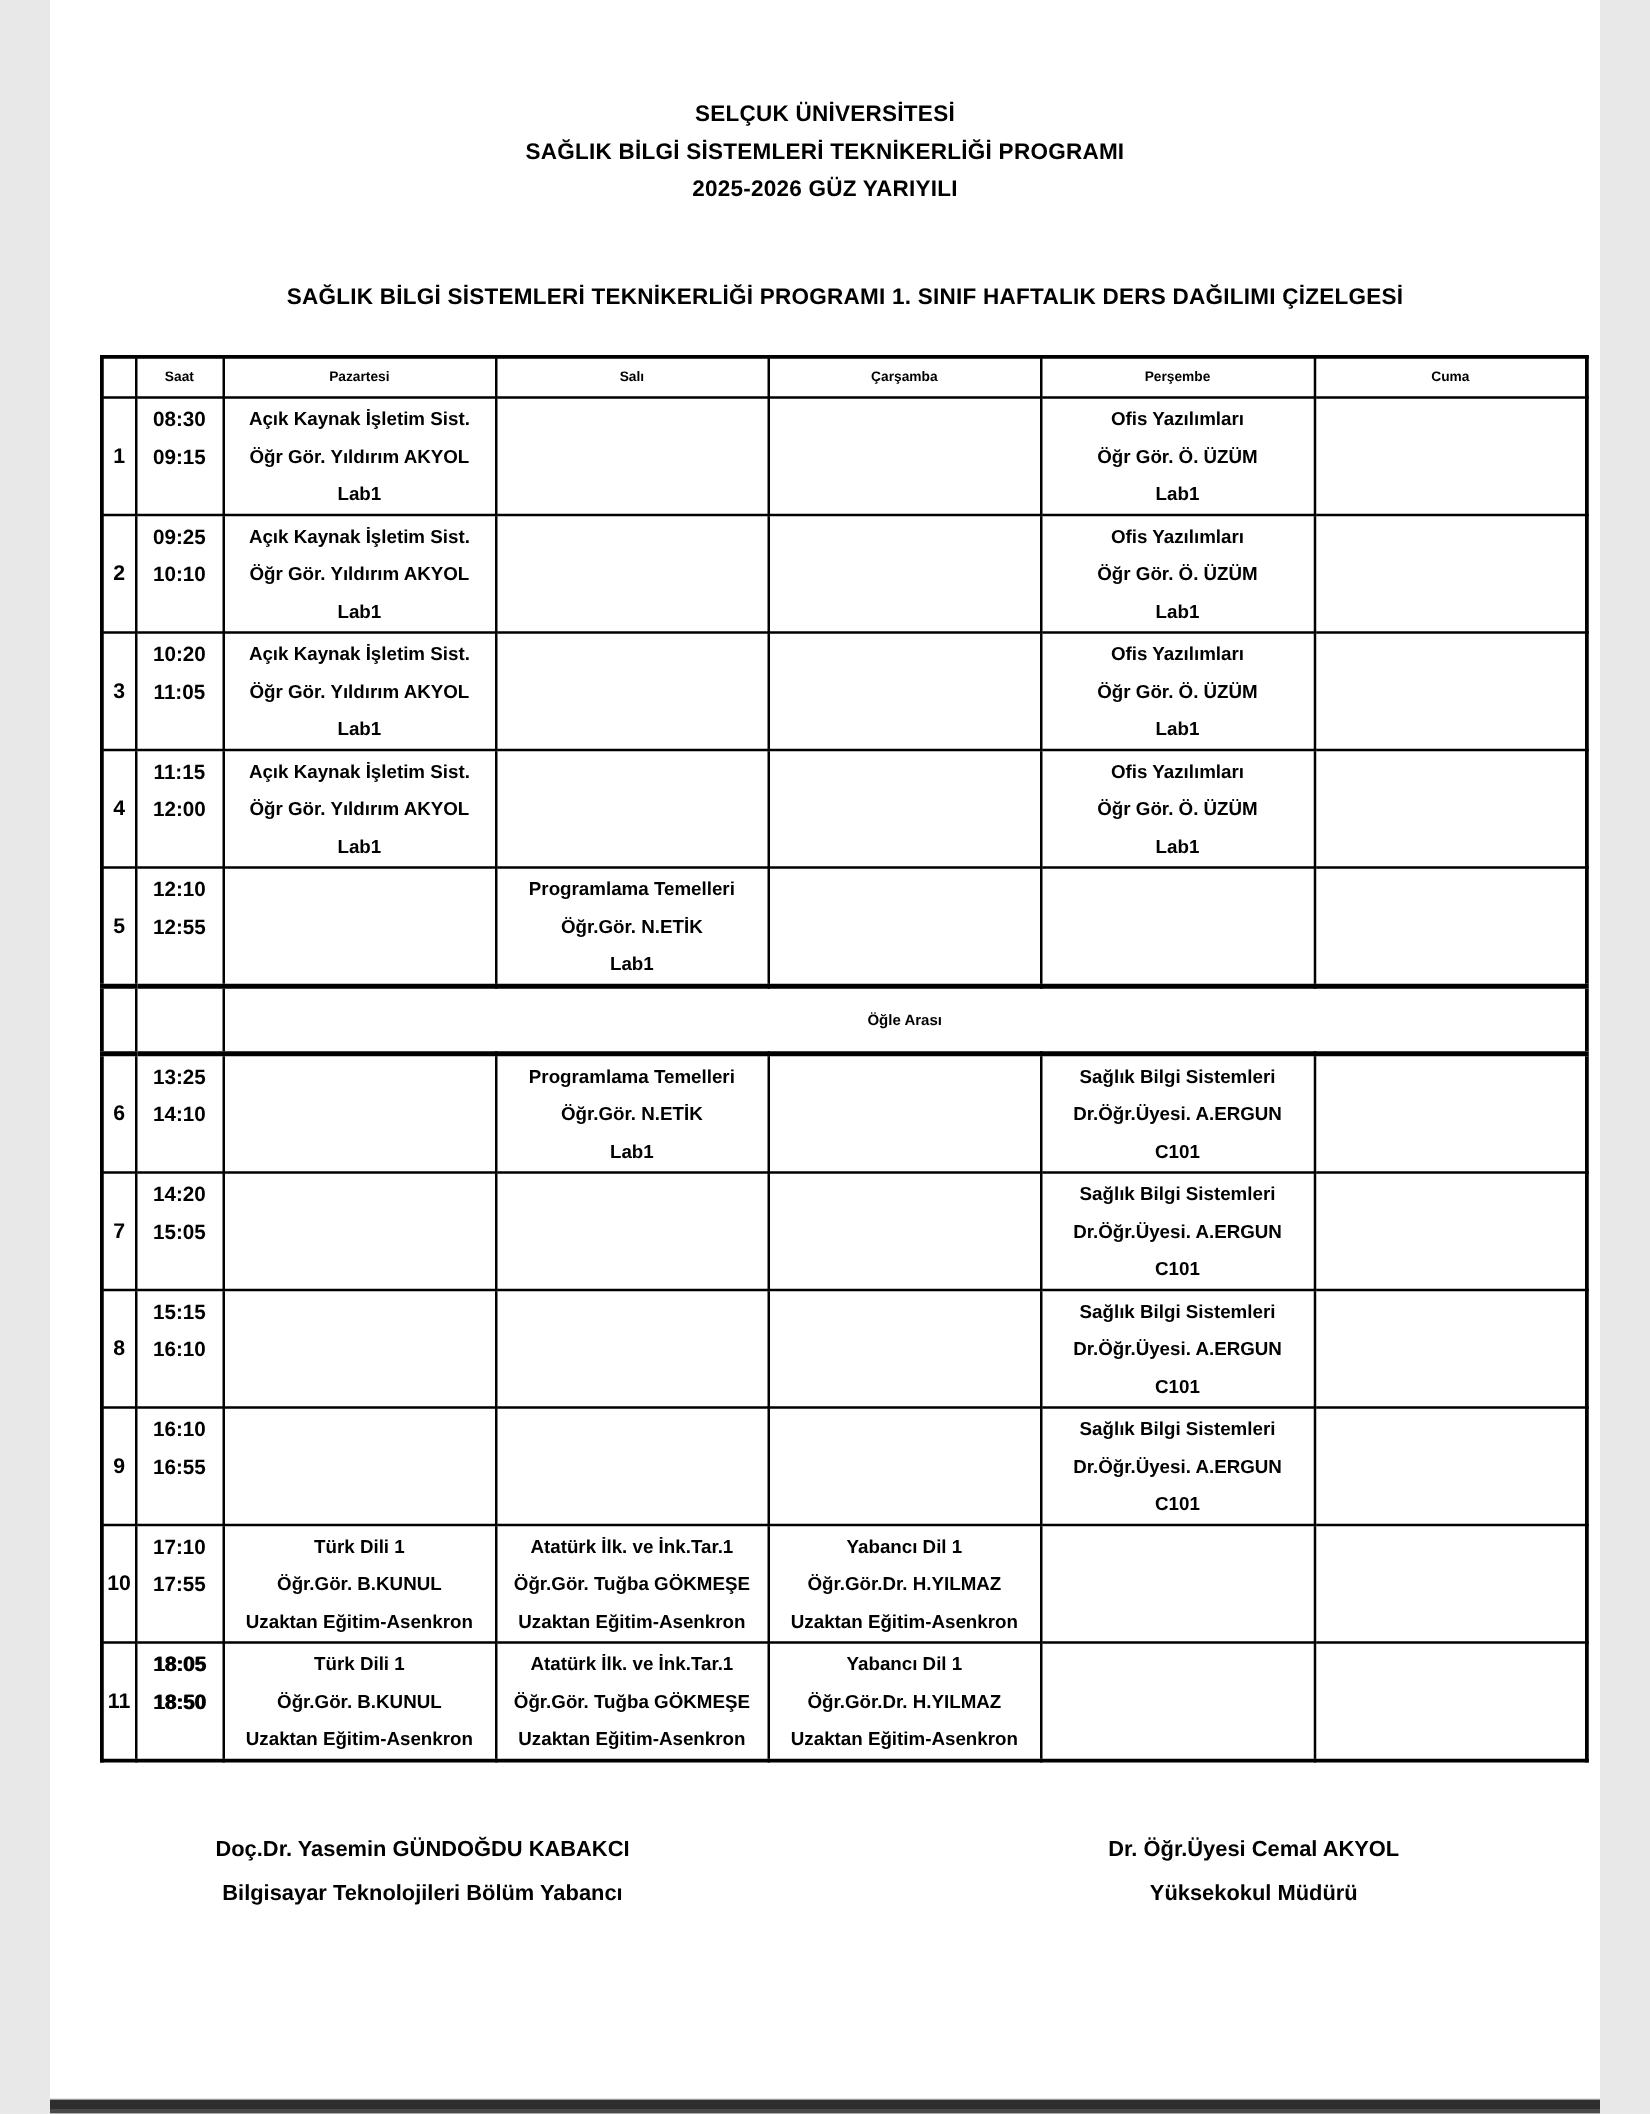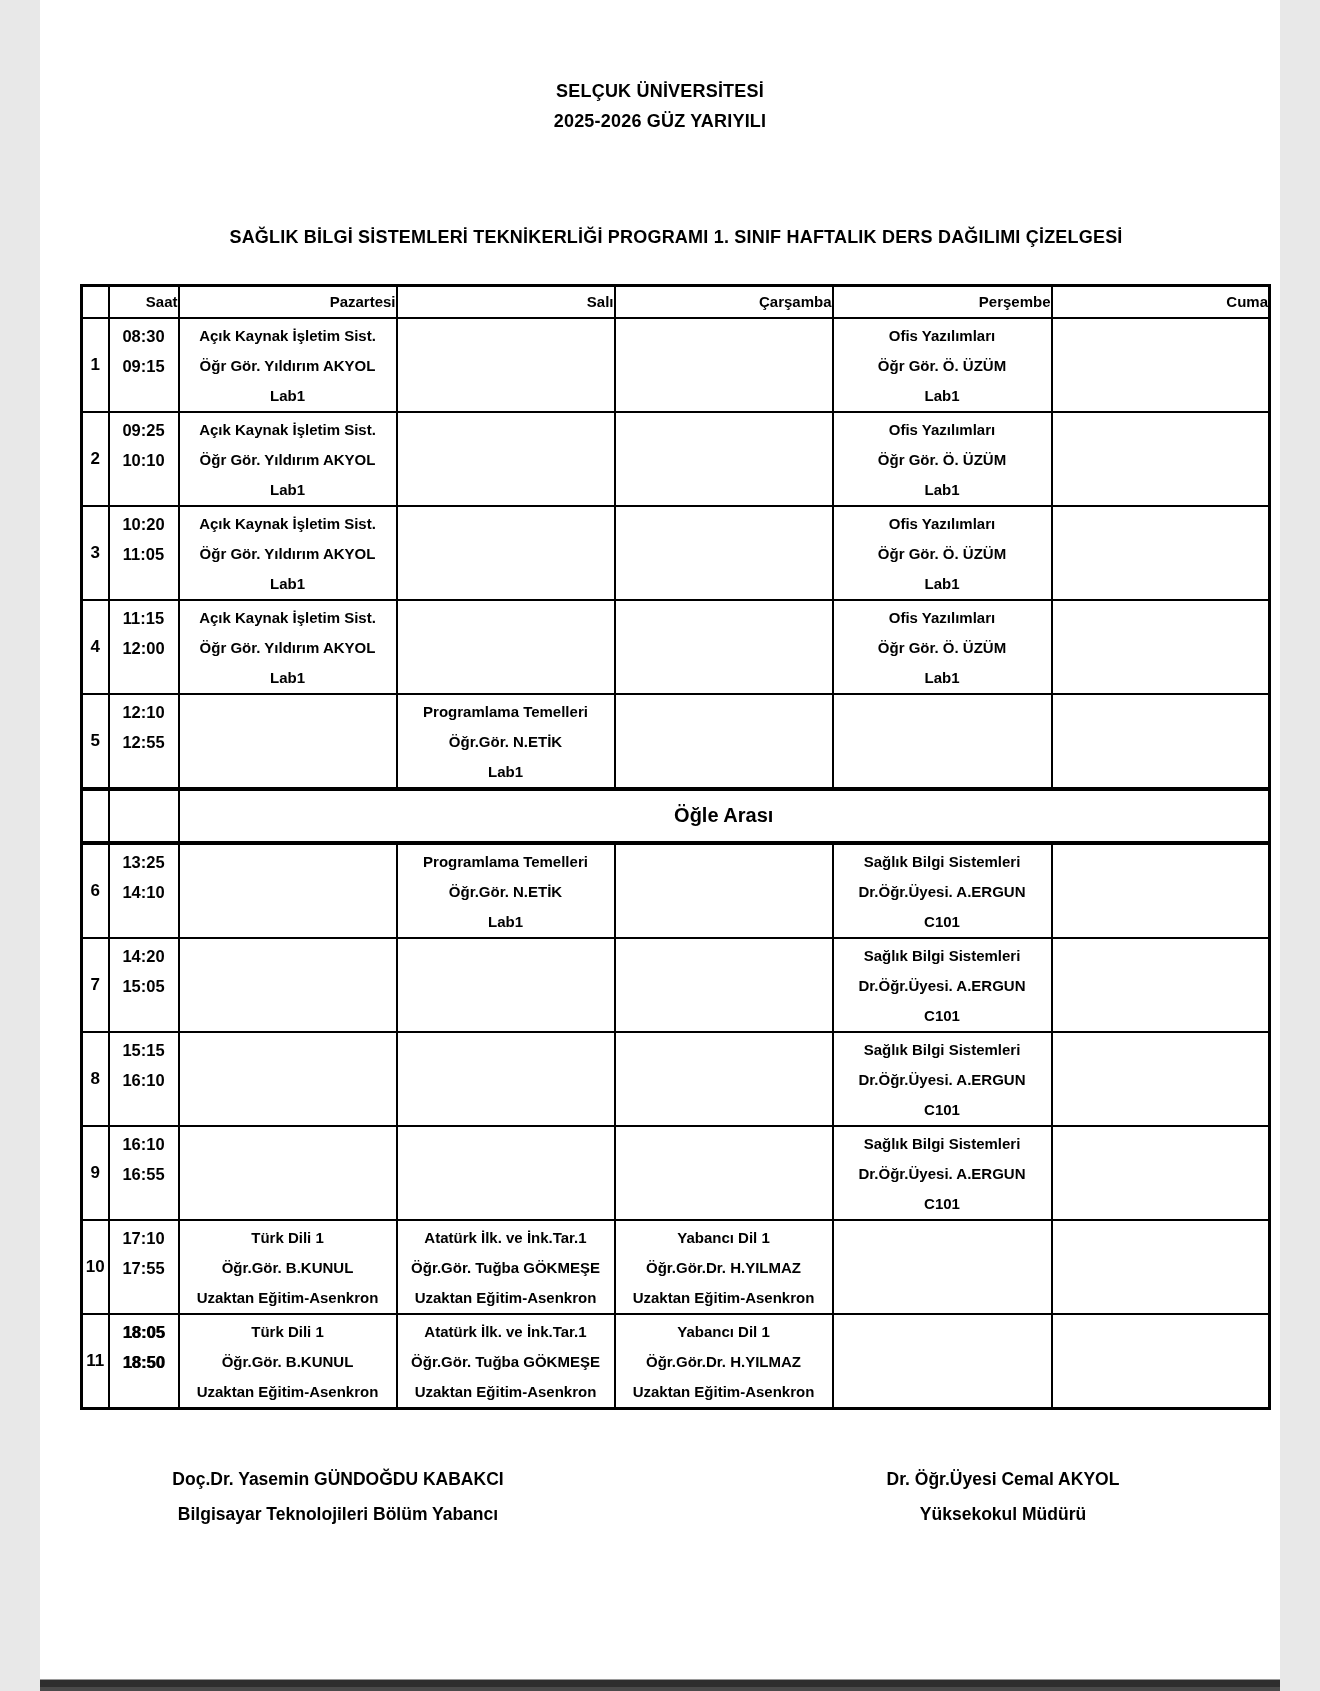--- a/index.html
+++ b/index.html
@@ -11,51 +11,52 @@
     overflow:hidden;
   }
   .doc-header { position:absolute; top:76px; left:0; width:100%; text-align:center; }
   .doc-header .hline { font-size:18px; line-height:30px; font-weight:600; letter-spacing:0.2px; }
   .doc-title { position:absolute; top:227px; left:0; width:100%; text-align:center;
     font-size:18px; font-weight:700; letter-spacing:0.2px;padding-left:32px; }
 
   table.schedule { position:absolute; left:40px; top:284px; width:1188px;
     border-collapse:collapse; table-layout:fixed; border:3px solid #000; }
   .schedule th, .schedule td { border:2px solid #000; padding:0; overflow:hidden; }
-  .schedule thead th { height:32px; font-size:15px; font-weight:700;
-    text-align:right; vertical-align:middle; }
+  .schedule thead th { height:32px; font-size:11px; font-weight:700;
+    text-align:center; vertical-align:middle; }
   .course-row td { height:90px; vertical-align:top; padding-top:2px; }
   .course-row .num-cell, .num-cell { vertical-align:middle; text-align:center;
     font-size:17px; font-weight:700; padding-top:0; }
   .line { height:30px; line-height:30px; text-align:center; font-size:15px;
     font-weight:700; white-space:nowrap; }
   .time-line { font-size:16.5px; }
   .xb .time-line { text-shadow:0.8px 0 0 #000; }
   tr.lunch-row td { height:54px; border-top:4px solid #000; border-bottom:4px solid #000;
     vertical-align:middle; }
-  .lunch-cell { text-align:center; font-size:20px; font-weight:700; }
+  .lunch-cell { text-align:center; font-size:12px; font-weight:700; }
 
   .sig { position:absolute; width:440px; text-align:center; }
   .sig .sig-line { font-size:17.5px; line-height:35px; font-weight:600; }
   .sig-left { left:78px; top:1462px; }
   .sig-right { left:743px; top:1462px; }
 
   .bottom-bar { position:absolute; left:0; bottom:0; width:100%; height:12px;
     background:linear-gradient(to bottom,
       #9a9a9a 0, #9a9a9a 1px,
       #2e2e2e 1px, #2e2e2e 8px,
       #4a4a4a 8px, #4a4a4a 12px); }
 </style>
 </head>
 <body>
 
 <div class="page">
 
   <div class="doc-header">
     <div class="hline">SELÇUK ÜNİVERSİTESİ</div>
+    <div class="hline">SAĞLIK BİLGİ SİSTEMLERİ TEKNİKERLİĞİ PROGRAMI</div>
     <div class="hline">2025-2026 GÜZ YARIYILI</div>
   </div>
 
   <div class="doc-title">SAĞLIK BİLGİ SİSTEMLERİ TEKNİKERLİĞİ PROGRAMI 1. SINIF HAFTALIK DERS DAĞILIMI ÇİZELGESİ</div>
 
   <table class="schedule">
     <colgroup>
       <col style="width:27px">
       <col style="width:70px">
       <col style="width:218px">

